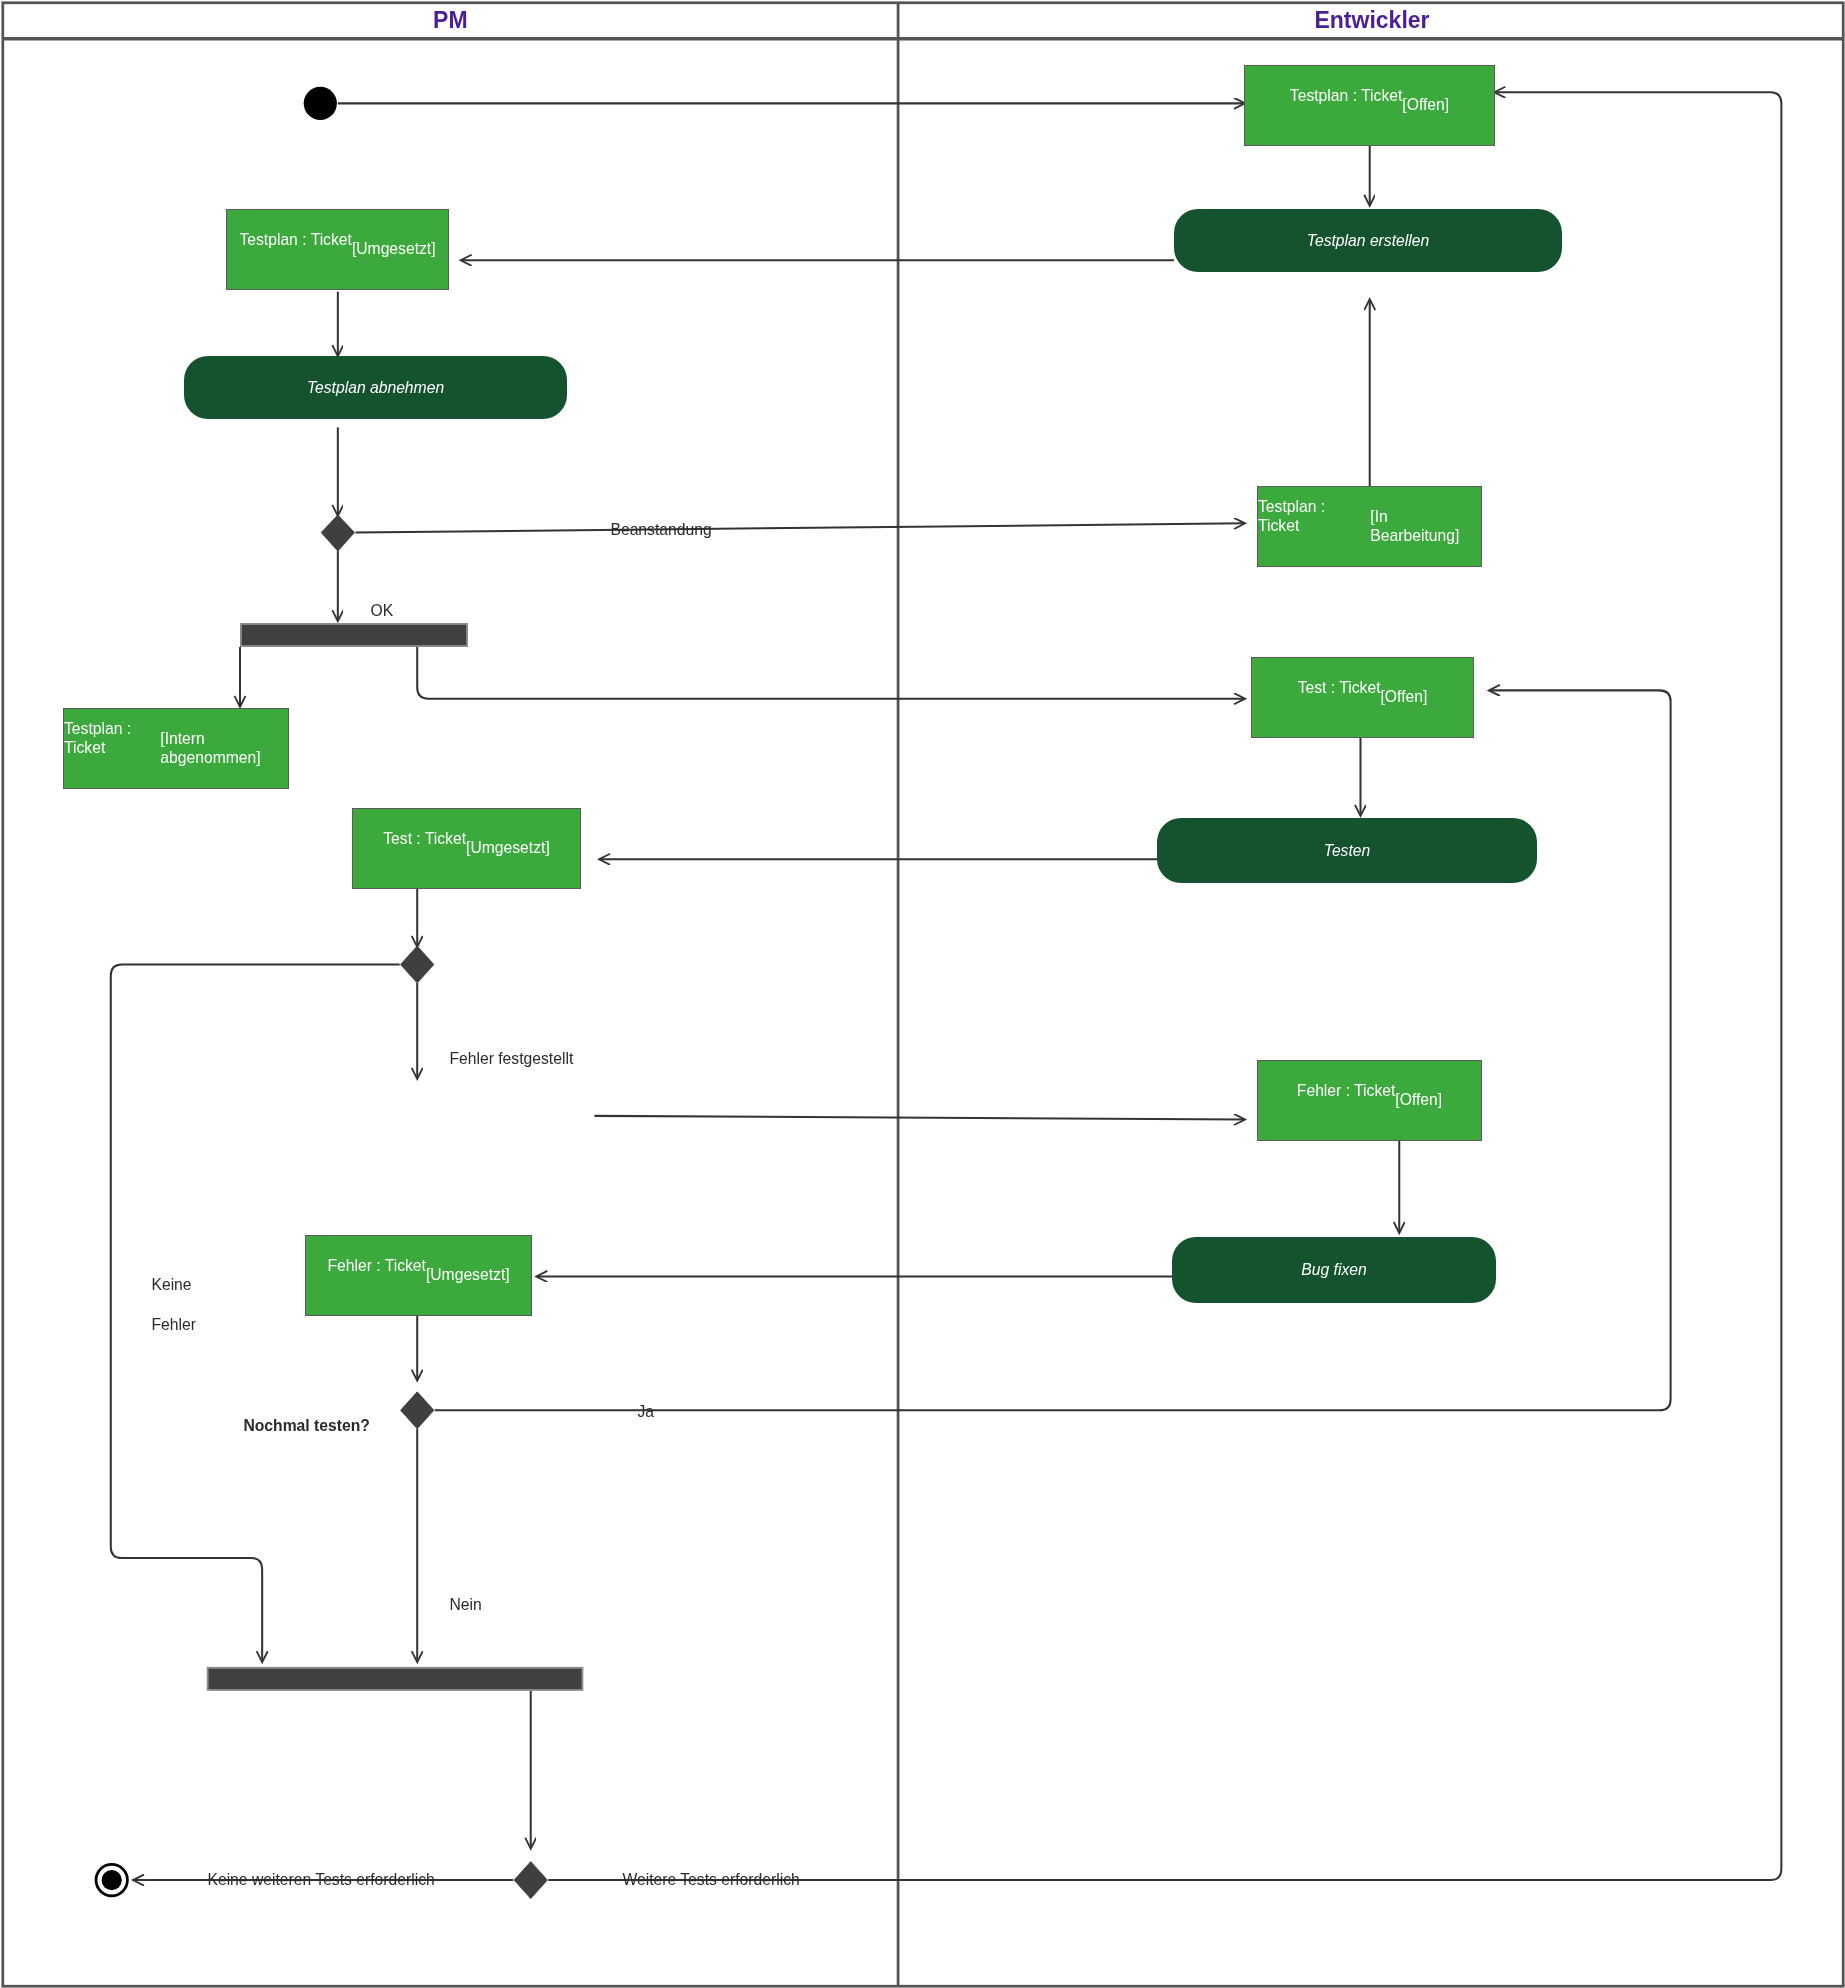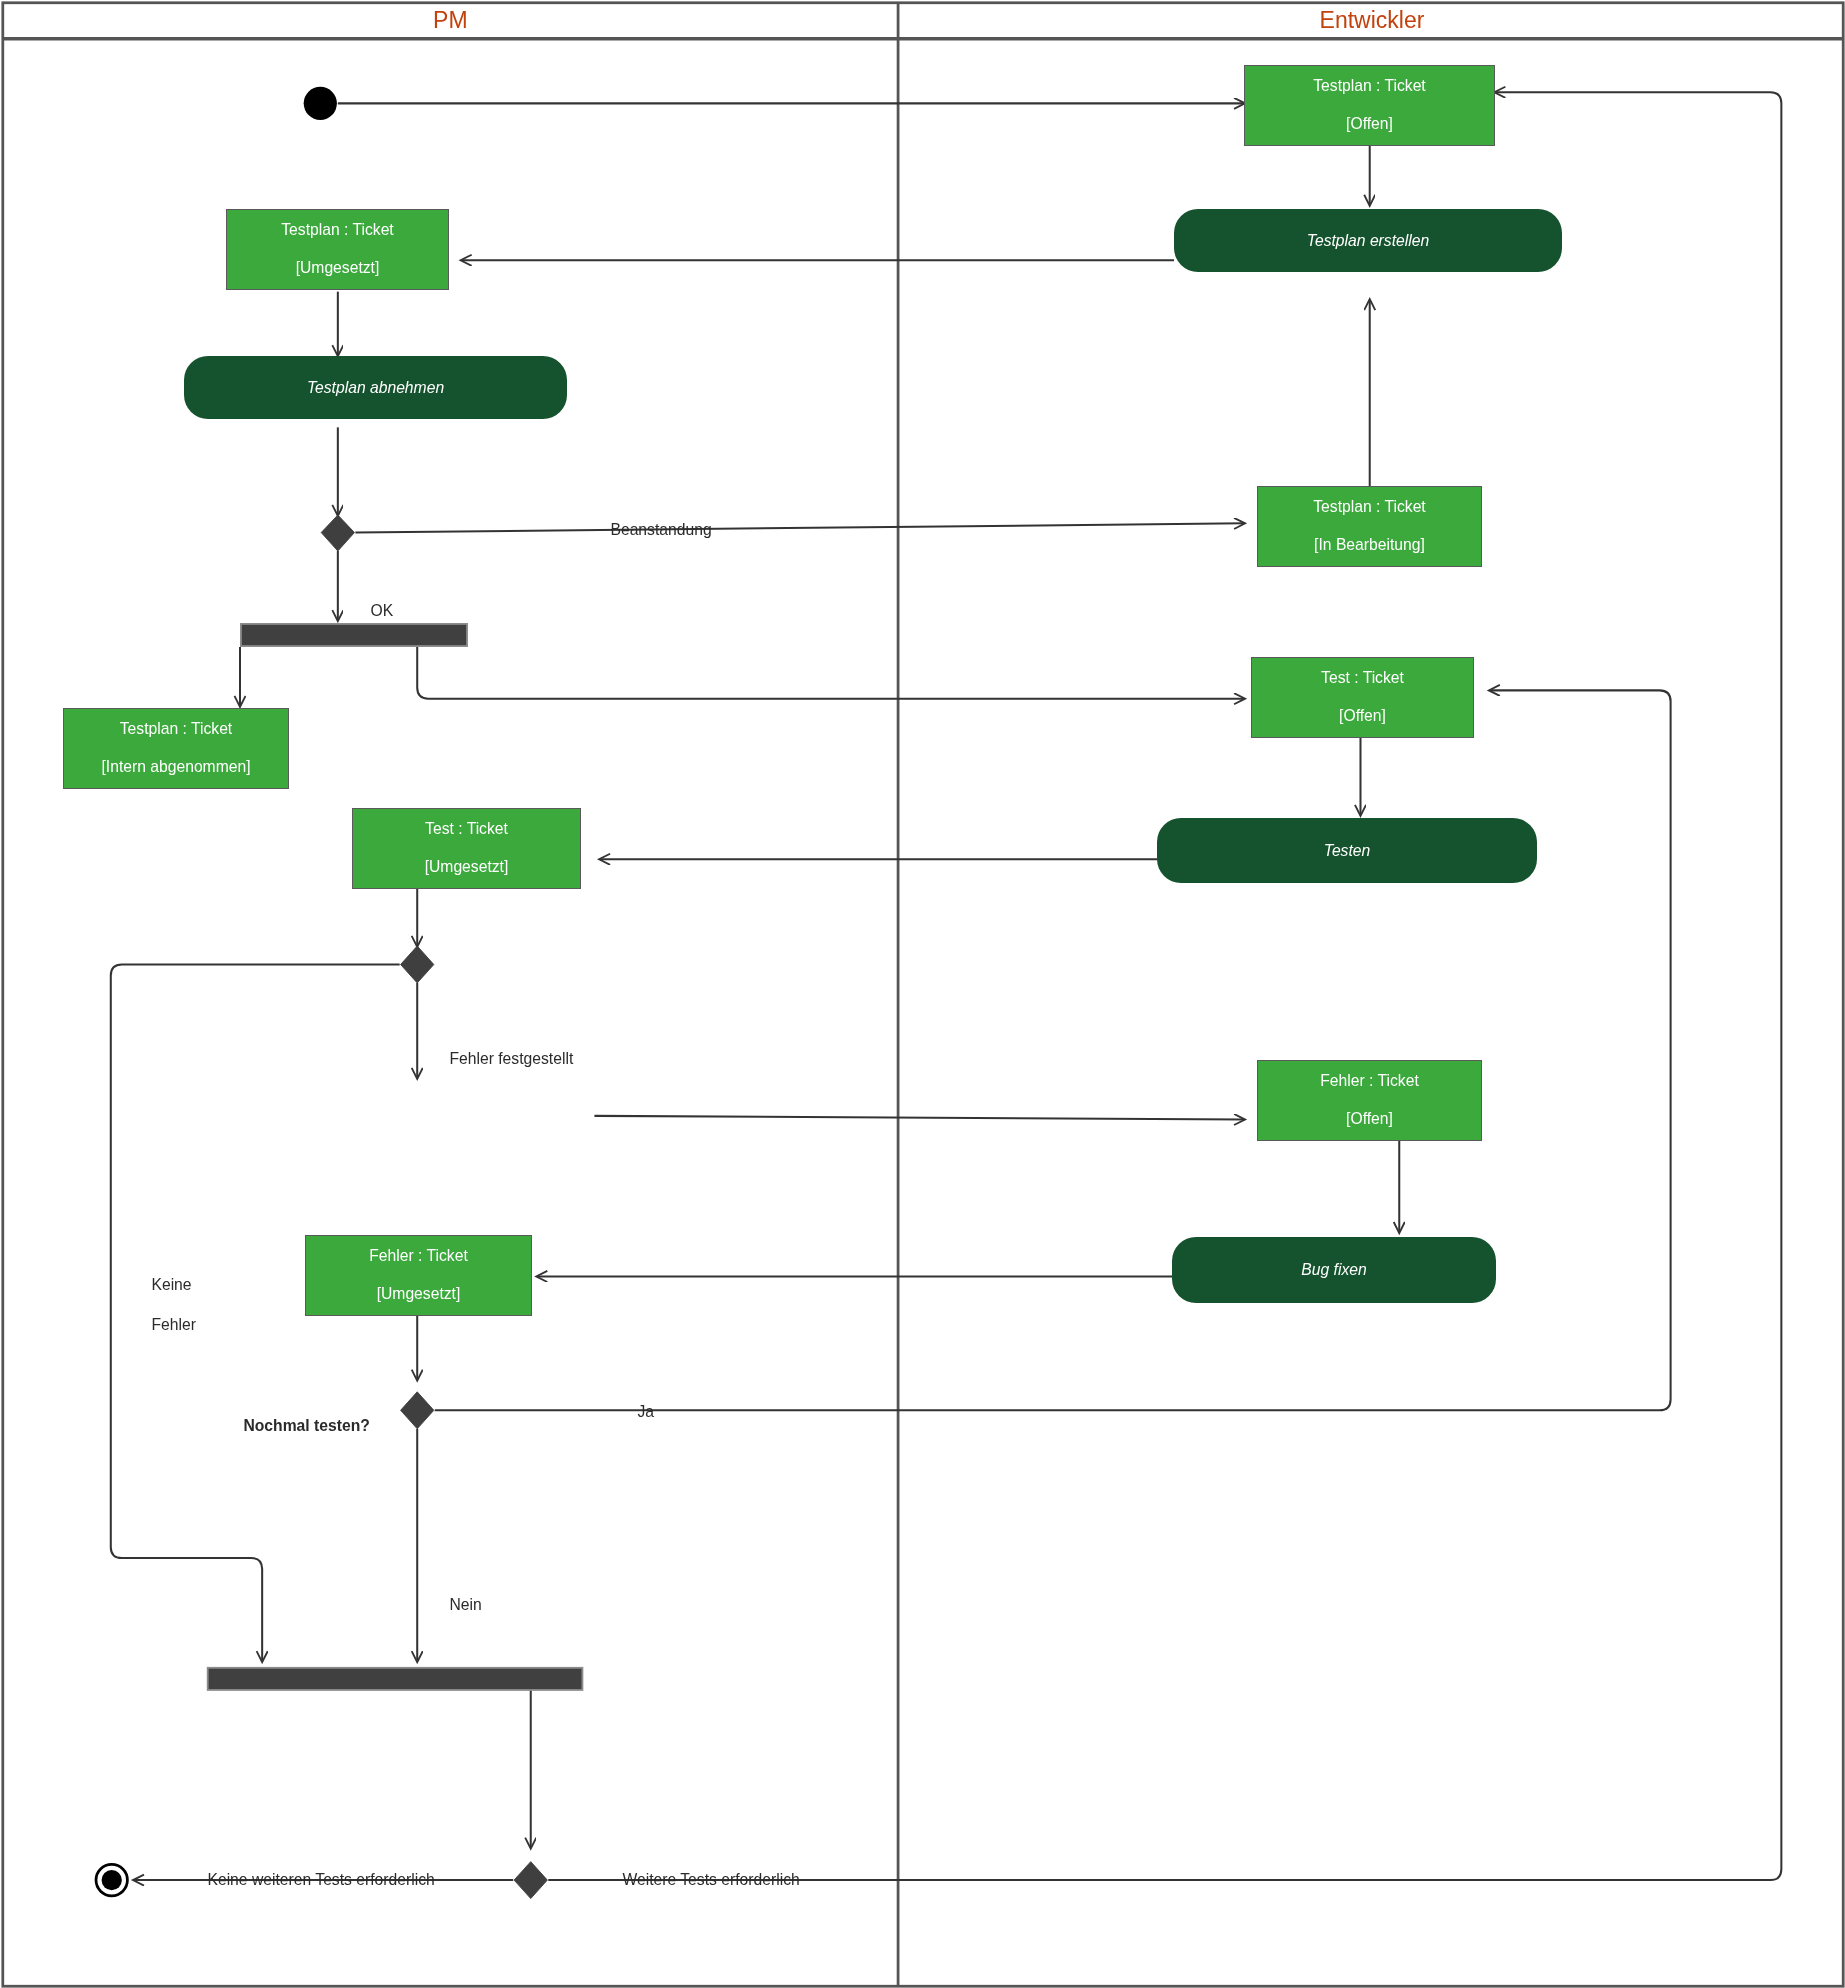--- a/index.html
+++ b/index.html
@@ -1,27 +1,28 @@
 <!DOCTYPE html>
 <html style="font-size:14.8px"><head>
 <meta charset="utf-8">
 <style>
   html,body{margin:0;padding:0;background:#ffffff;}
   body{font-family:"Liberation Sans", sans-serif;}
   #stage{position:relative;width:1846px;height:1989px;background:#ffffff;overflow:hidden;}
   svg#canvas{position:absolute;left:0;top:0;width:1846px;height:1989px;}
   .lane-title{
-    position:absolute;text-align:center;color:#c2410c;
+    position:absolute;text-align:center;color:#4c1d95;
     font-size:23px;font-family:"Liberation Sans",sans-serif;
     white-space:nowrap;
+    font-weight:bold;
   }
   .obj-node{
     position:absolute;background:#3ba93c;border:1.8px solid #5a5a5a;
     box-sizing:border-box;color:#ffffff;
-    display:flex;flex-direction:column;align-items:center;justify-content:center;
+    display:flex;flex-direction:row;align-items:center;justify-content:center;
     font-size:15.7px;line-height:1.2;
   }
   .obj-node .ln1{margin-bottom:18.5px;}
   .obj-node .ln2{}
   .act-node{
     position:absolute;background:#14532d;border-radius:24px;
     box-sizing:border-box;color:#ffffff;
     display:flex;align-items:center;justify-content:center;
     font-size:15.7px;
     font-style:italic;

